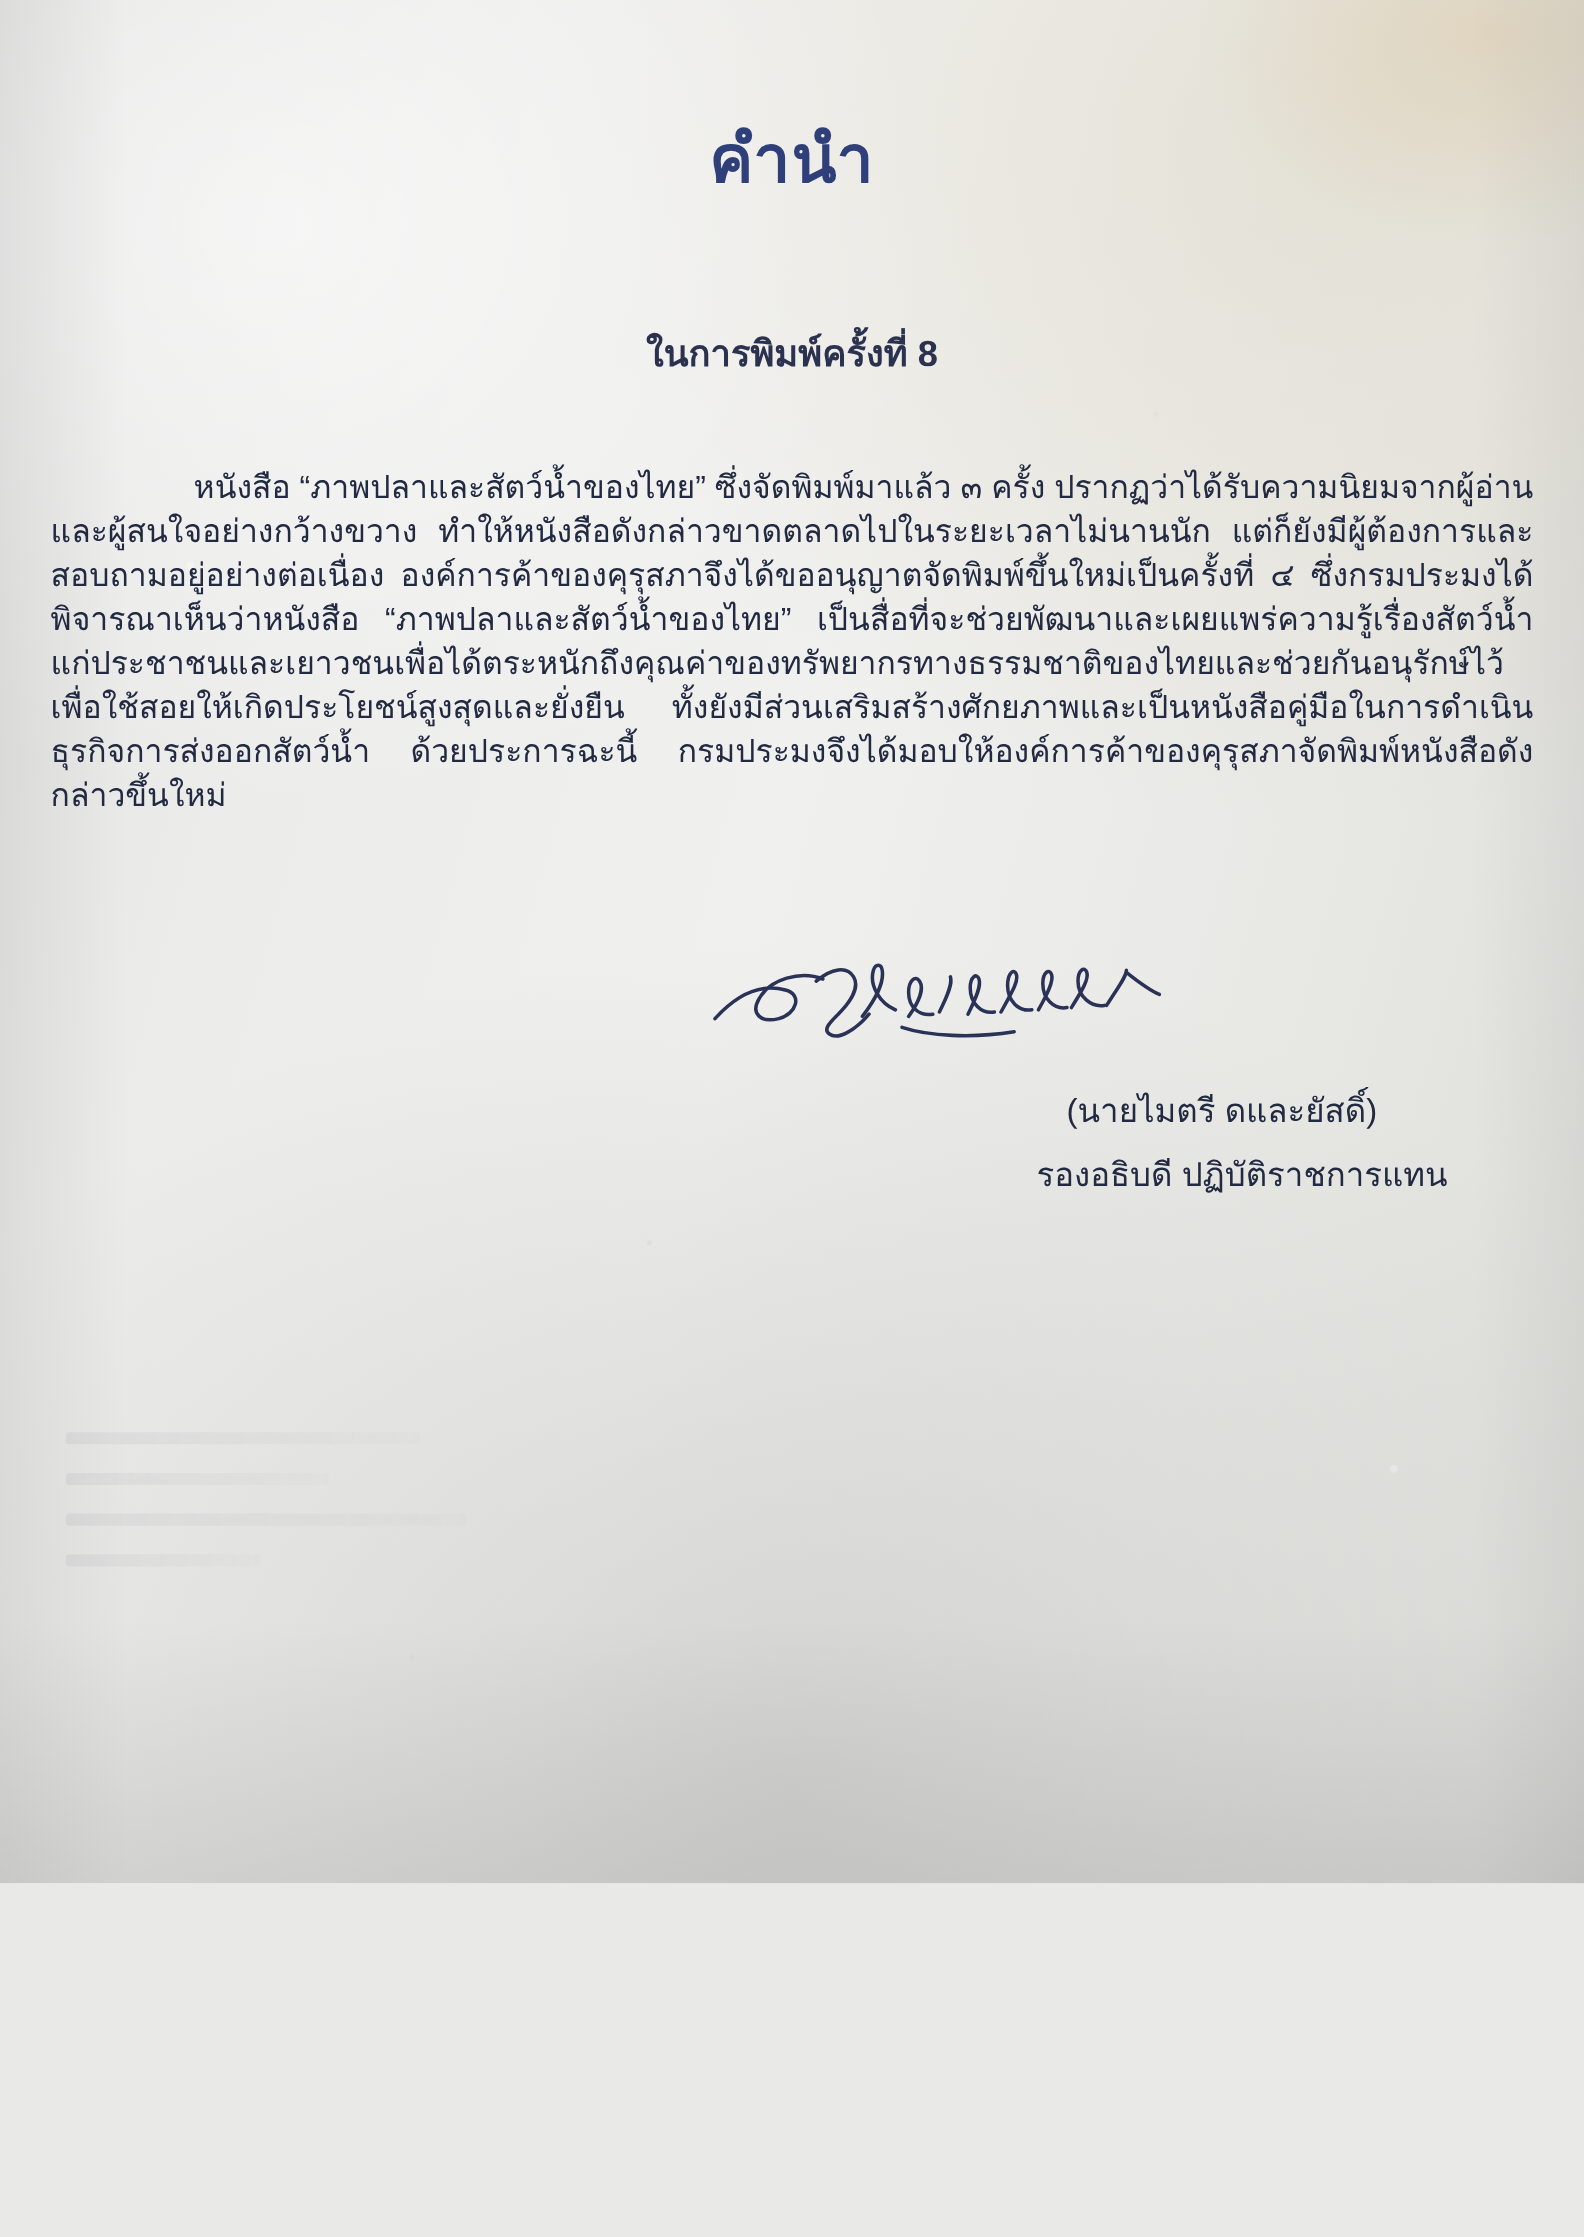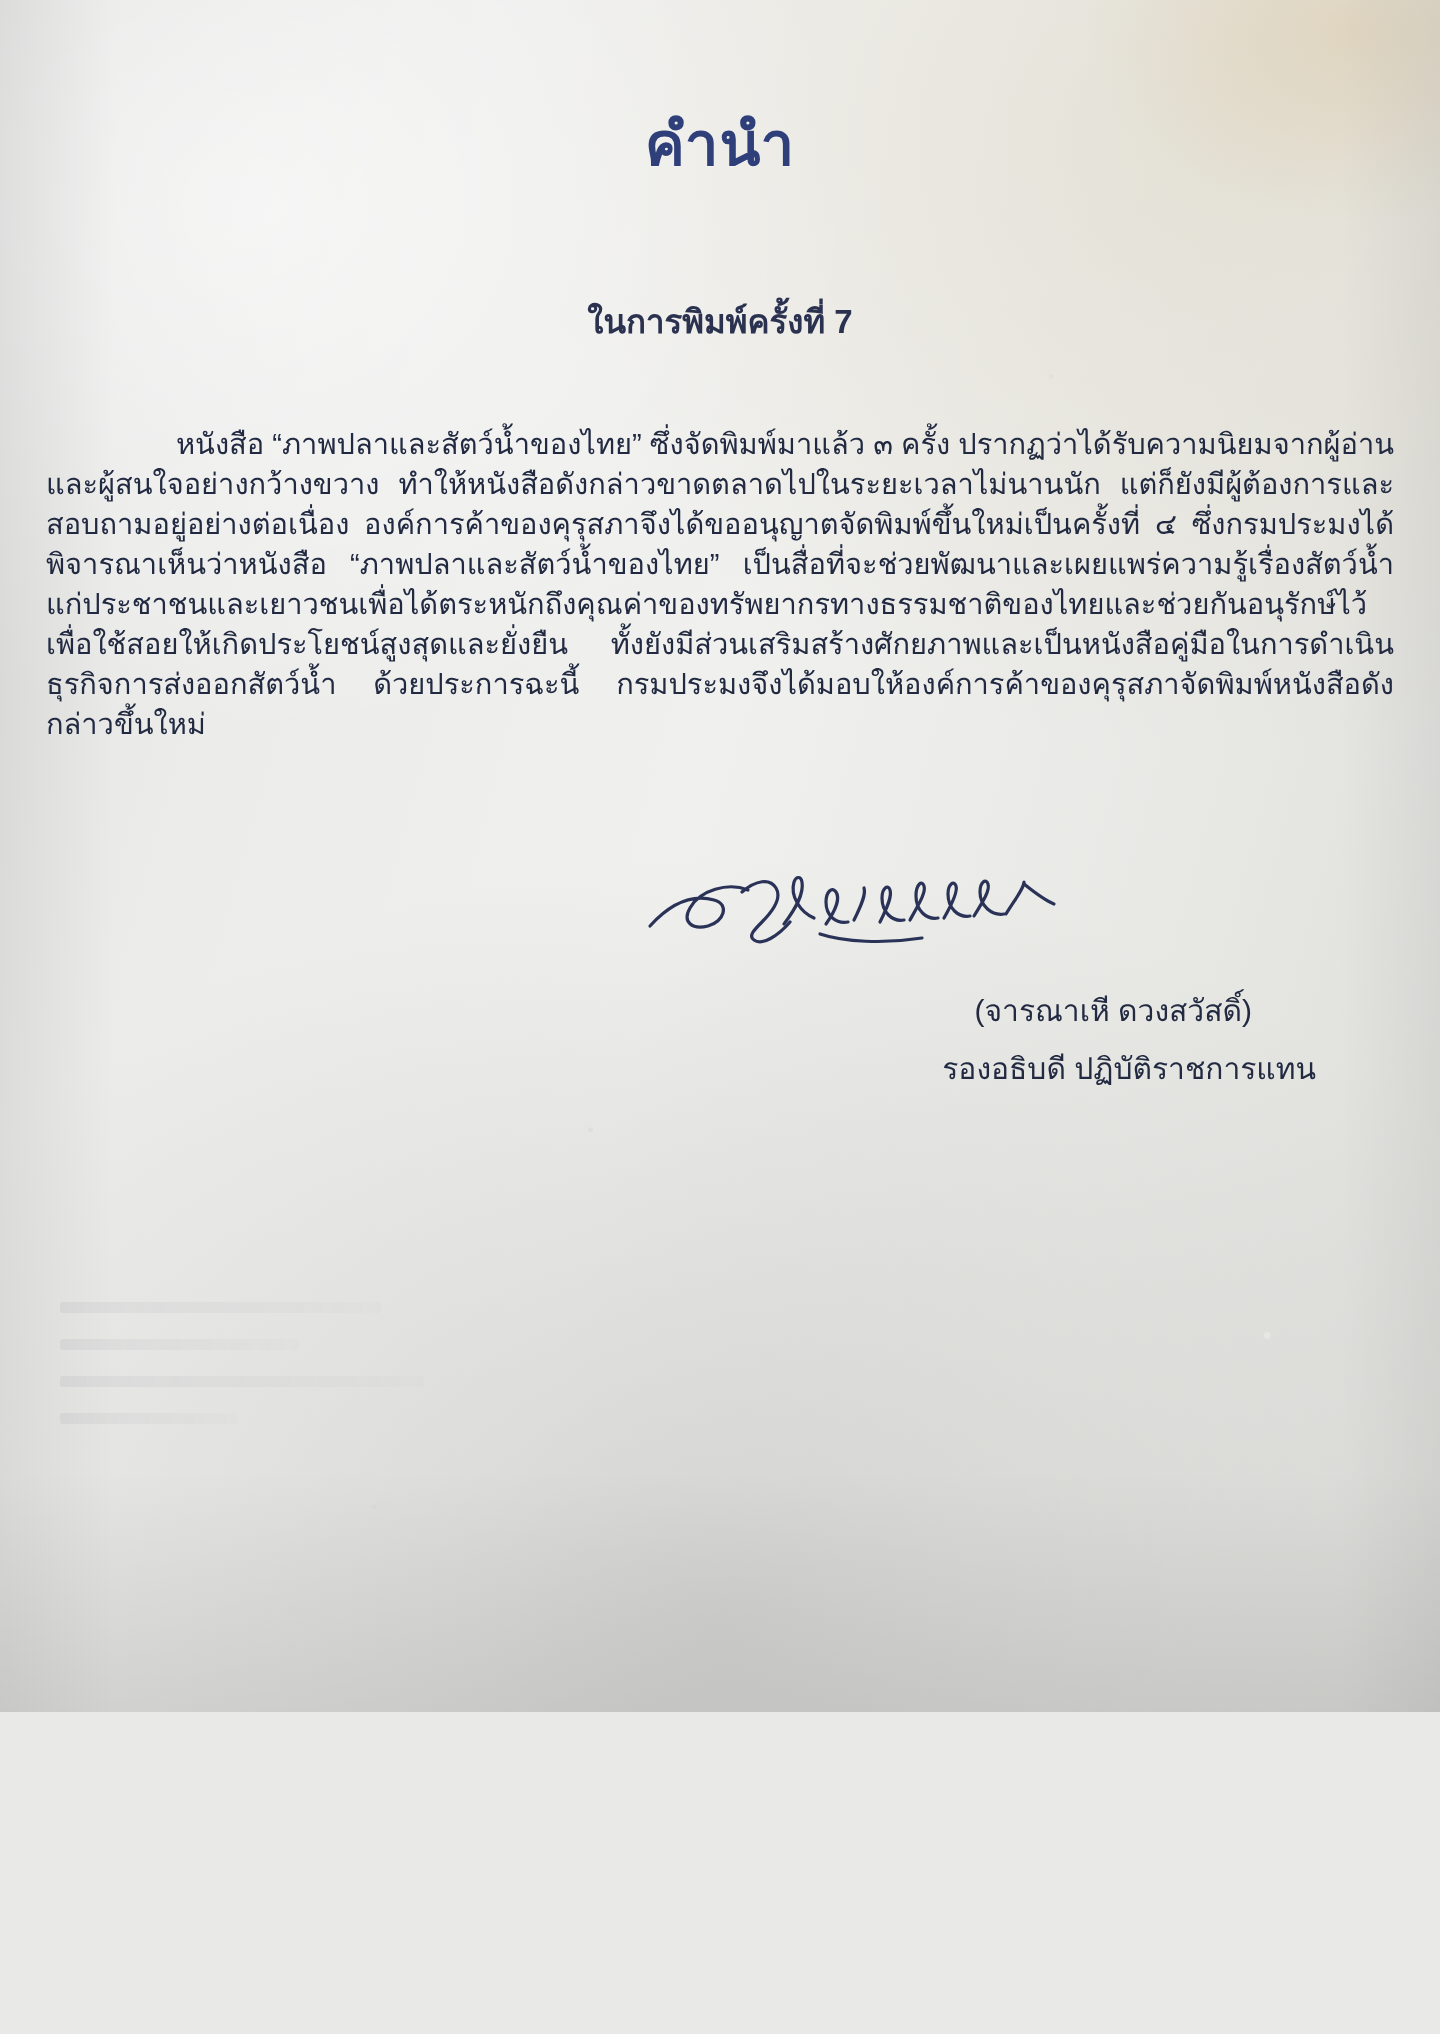--- a/index.html
+++ b/index.html
@@ -171,21 +171,21 @@
     <span></span>
     <span></span>
     <span></span>
     <span></span>
   </div>
 
   <div class="content">
 
     <h1 class="doc-title">คำนำ</h1>
 
-    <h2 class="doc-subtitle">ในการพิมพ์ครั้งที่ 7</h2>
+    <h2 class="doc-subtitle">ในการพิมพ์ครั้งที่ 8</h2>
 
     <p class="body-block para-1"><span class="indent"></span><span>หนังสือ “ภาพปลาและสัตว์น้ำของไทย” ซึ่งจัดพิมพ์มาแล้ว ๓ ครั้ง ปรากฏว่าได้รับความนิยมจากผู้อ่านและผู้สนใจอย่างกว้างขวาง ทำให้หนังสือดังกล่าวขาดตลาดไปในระยะเวลาไม่นานนัก แต่ก็ยังมีผู้ต้องการและสอบถามอยู่อย่างต่อเนื่อง องค์การค้าของคุรุสภาจึงได้ขออนุญาตจัดพิมพ์ขึ้นใหม่เป็นครั้งที่ ๔ ซึ่งกรมประมงได้พิจารณาเห็นว่าหนังสือ “ภาพปลาและสัตว์น้ำของไทย” เป็นสื่อที่จะช่วยพัฒนาและเผยแพร่ความรู้เรื่องสัตว์น้ำแก่ประชาชนและเยาวชนเพื่อได้ตระหนักถึงคุณค่าของทรัพยากรทางธรรมชาติของไทยและช่วยกันอนุรักษ์ไว้เพื่อใช้สอยให้เกิดประโยชน์สูงสุดและยั่งยืน ทั้งยังมีส่วนเสริมสร้างศักยภาพและเป็นหนังสือคู่มือในการดำเนินธุรกิจการส่งออกสัตว์น้ำ ด้วยประการฉะนี้ กรมประมงจึงได้มอบให้องค์การค้าของคุรุสภาจัดพิมพ์หนังสือดังกล่าวขึ้นใหม่</span></p>
 
 
     <div class="signature-area">
 
       <div class="signature-mark">
         <svg viewBox="0 0 430 110" xmlns="http://www.w3.org/2000/svg">
           <g fill="none" stroke="#2a3357" stroke-width="3.2" stroke-linecap="round" stroke-linejoin="round">
             <path d="M6 62 C 26 40, 48 30, 70 36 C 86 40, 80 58, 64 62 C 48 66, 38 58, 46 44 C 56 26, 84 18, 104 26"></path>
@@ -198,21 +198,21 @@
             <path d="M300 54 C 308 40, 314 28, 312 22 C 310 16, 304 20, 304 30 C 304 44, 314 54, 326 52"></path>
             <path d="M330 52 C 340 36, 346 26, 344 20 C 342 14, 336 18, 336 28 C 336 42, 348 52, 360 50"></path>
             <path d="M362 50 C 372 34, 380 24, 380 18"></path>
             <path d="M380 20 C 390 28, 400 36, 410 40"></path>
             <path d="M176 70 C 200 78, 240 80, 278 74"></path>
           </g>
         </svg>
       </div>
 
       <div class="sig-lines">
-        <div class="sig-line sig-name">(จารณาเหี ดวงสวัสดิ์)</div>
+        <div class="sig-line sig-name">(นายไมตรี ดและยัสดิ์)</div>
         <div class="sig-line sig-role">รองอธิบดี ปฏิบัติราชการแทน</div>
       </div>
 
     </div>
 
   </div>
 
   <div class="vignette"></div>
 </div>
 

